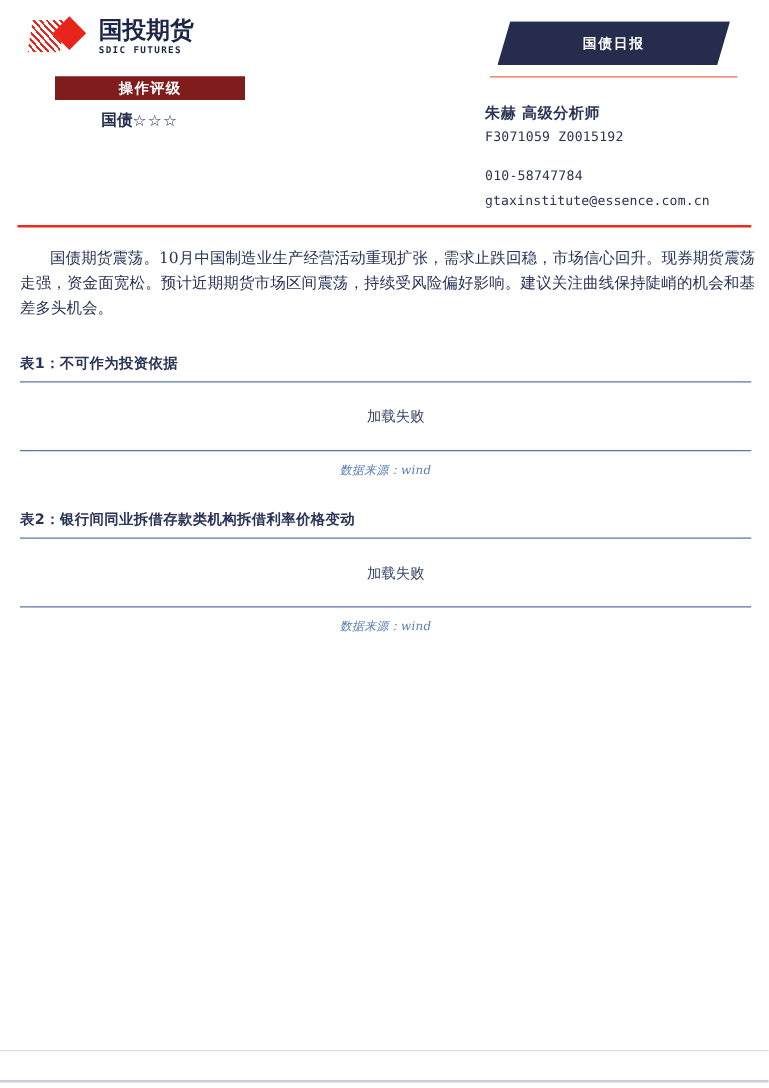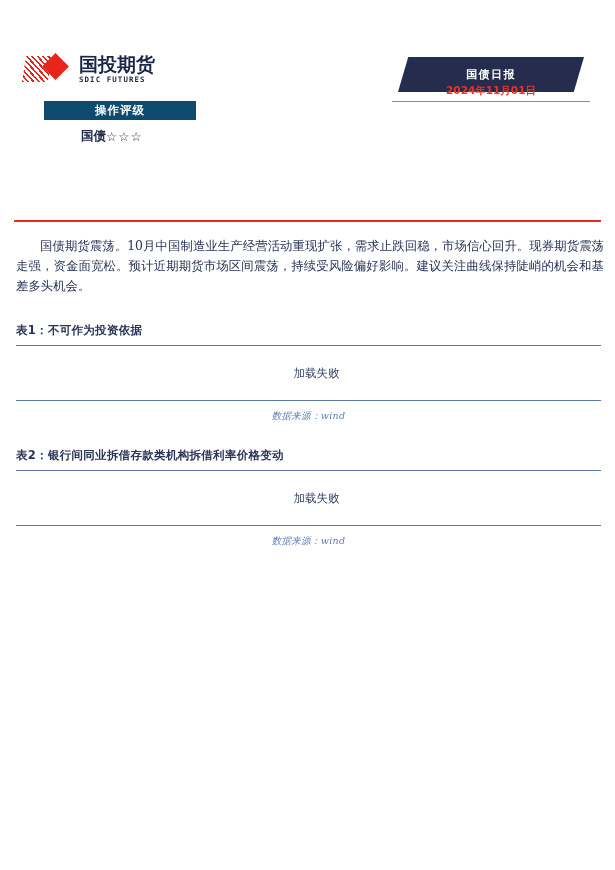--- a/index.html
+++ b/index.html
@@ -21,21 +21,20 @@
     position: relative;
     width: 615px;
     height: 870px;
     box-sizing: border-box;
   }
 
   
   .header {
     position: relative;
     height: 176px;
-    margin-top: 40px;
   }
 
   
   .logo-wrap {
     position: absolute;
     left: 22px;
     top: 14px;
     display: flex;
     align-items: flex-start;
   }
@@ -91,21 +90,21 @@
     margin-top: 2px;
   }
 
   
   .rating-bar {
     position: absolute;
     left: 44px;
     top: 61px;
     width: 152px;
     height: 19px;
-    background: #0c4a6e;
+    background: #7f1d1d;
     color: #ffffff;
     font-size: 11.5px;
     font-weight: bold;
     letter-spacing: 1px;
     display: flex;
     align-items: center;
     justify-content: center;
     font-family: "DejaVu Sans", "Liberation Sans", sans-serif;
   }
   .rating-row {
@@ -334,23 +333,28 @@
       <span class="rating-name">国债</span>
       <span class="rating-stars">☆☆☆</span>
     </div>
 
     <div class="banner-wrap">
       <div class="banner">
         <span class="banner-text">国债日报</span>
       </div>
     </div>
 
-    <div class="date-line">2024年11月01日</div>
     <div class="date-rule"></div>
 
+    <div class="analyst">
+      <div class="analyst-name">朱赫 高级分析师</div>
+      <div class="analyst-cert">F3071059 Z0015192</div>
+      <div class="analyst-phone">010-58747784</div>
+      <div class="analyst-email">gtaxinstitute@essence.com.cn</div>
+    </div>
   </div>
 
   <div class="red-rule"></div>
 
   <div class="summary">国债期货震荡。10月中国制造业生产经营活动重现扩张，需求止跌回稳，市场信心回升。现券期货震荡走强，资金面宽松。预计近期期货市场区间震荡，持续受风险偏好影响。建议关注曲线保持陡峭的机会和基差多头机会。</div>
 
   <div class="table-block tbl-1">
     <div class="tbl-caption">表1：不可作为投资依据</div>
     <div class="tbl-rule-top"></div>
     <div class="tbl-body">

